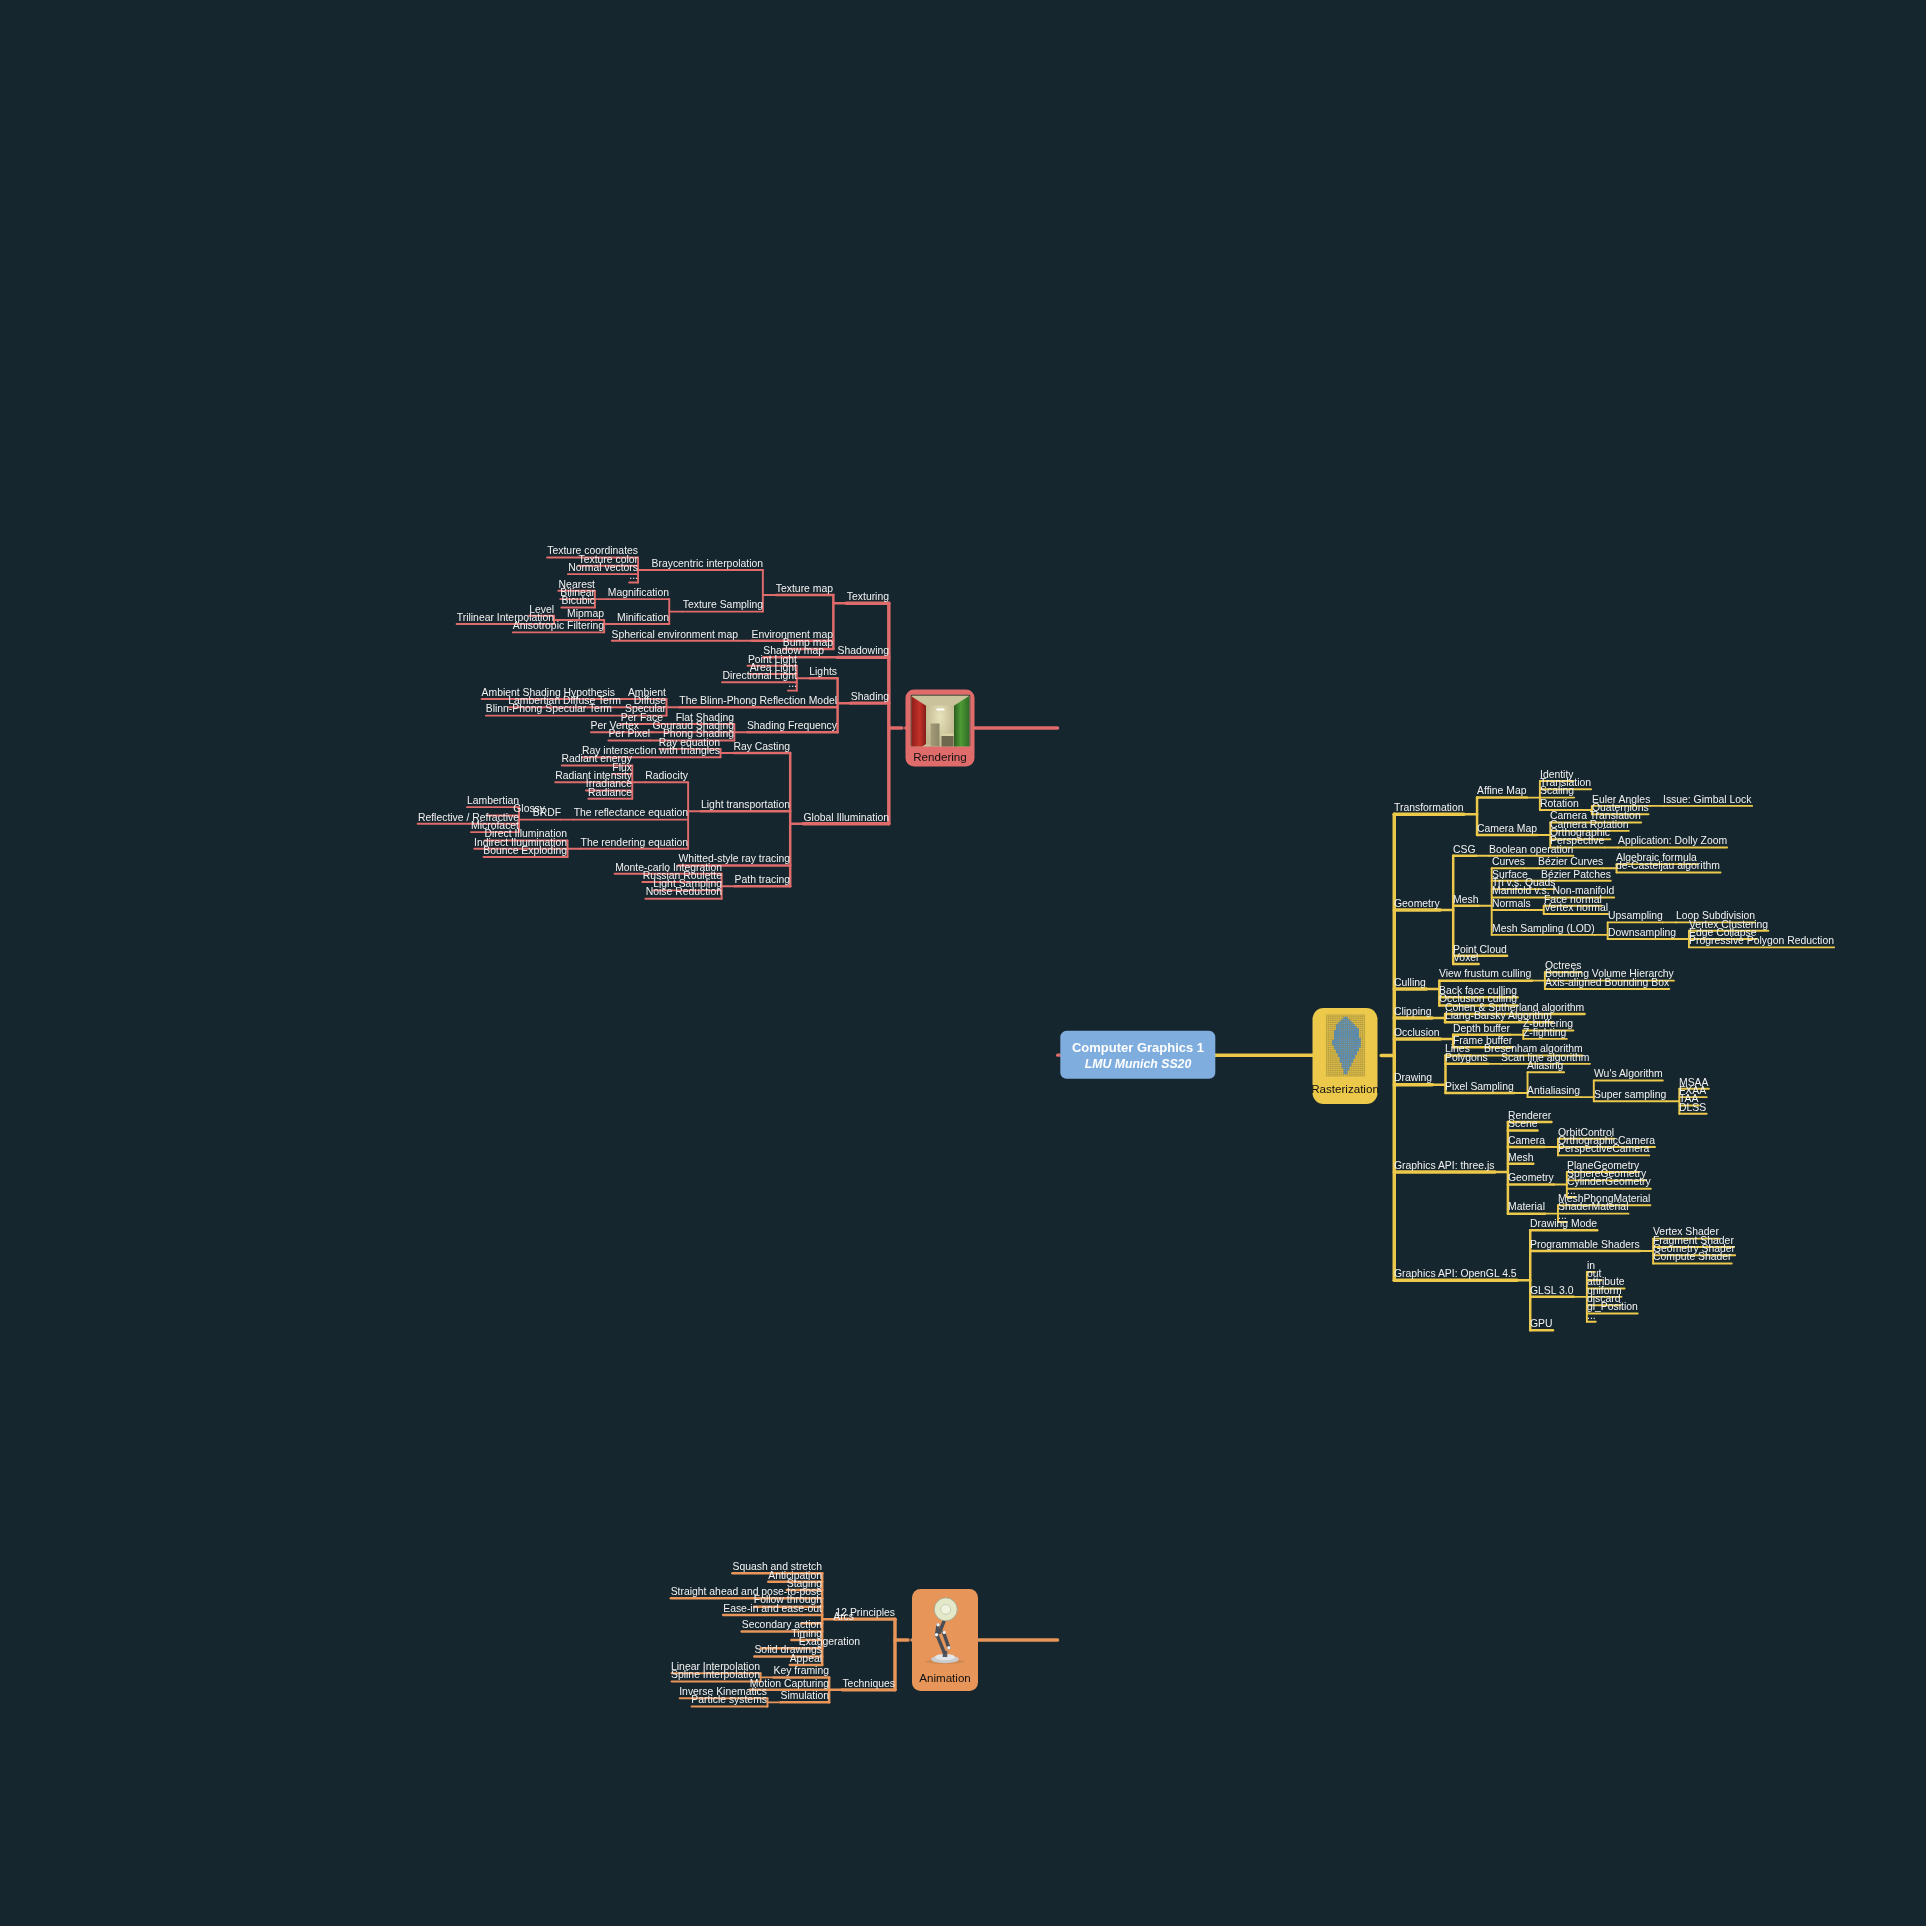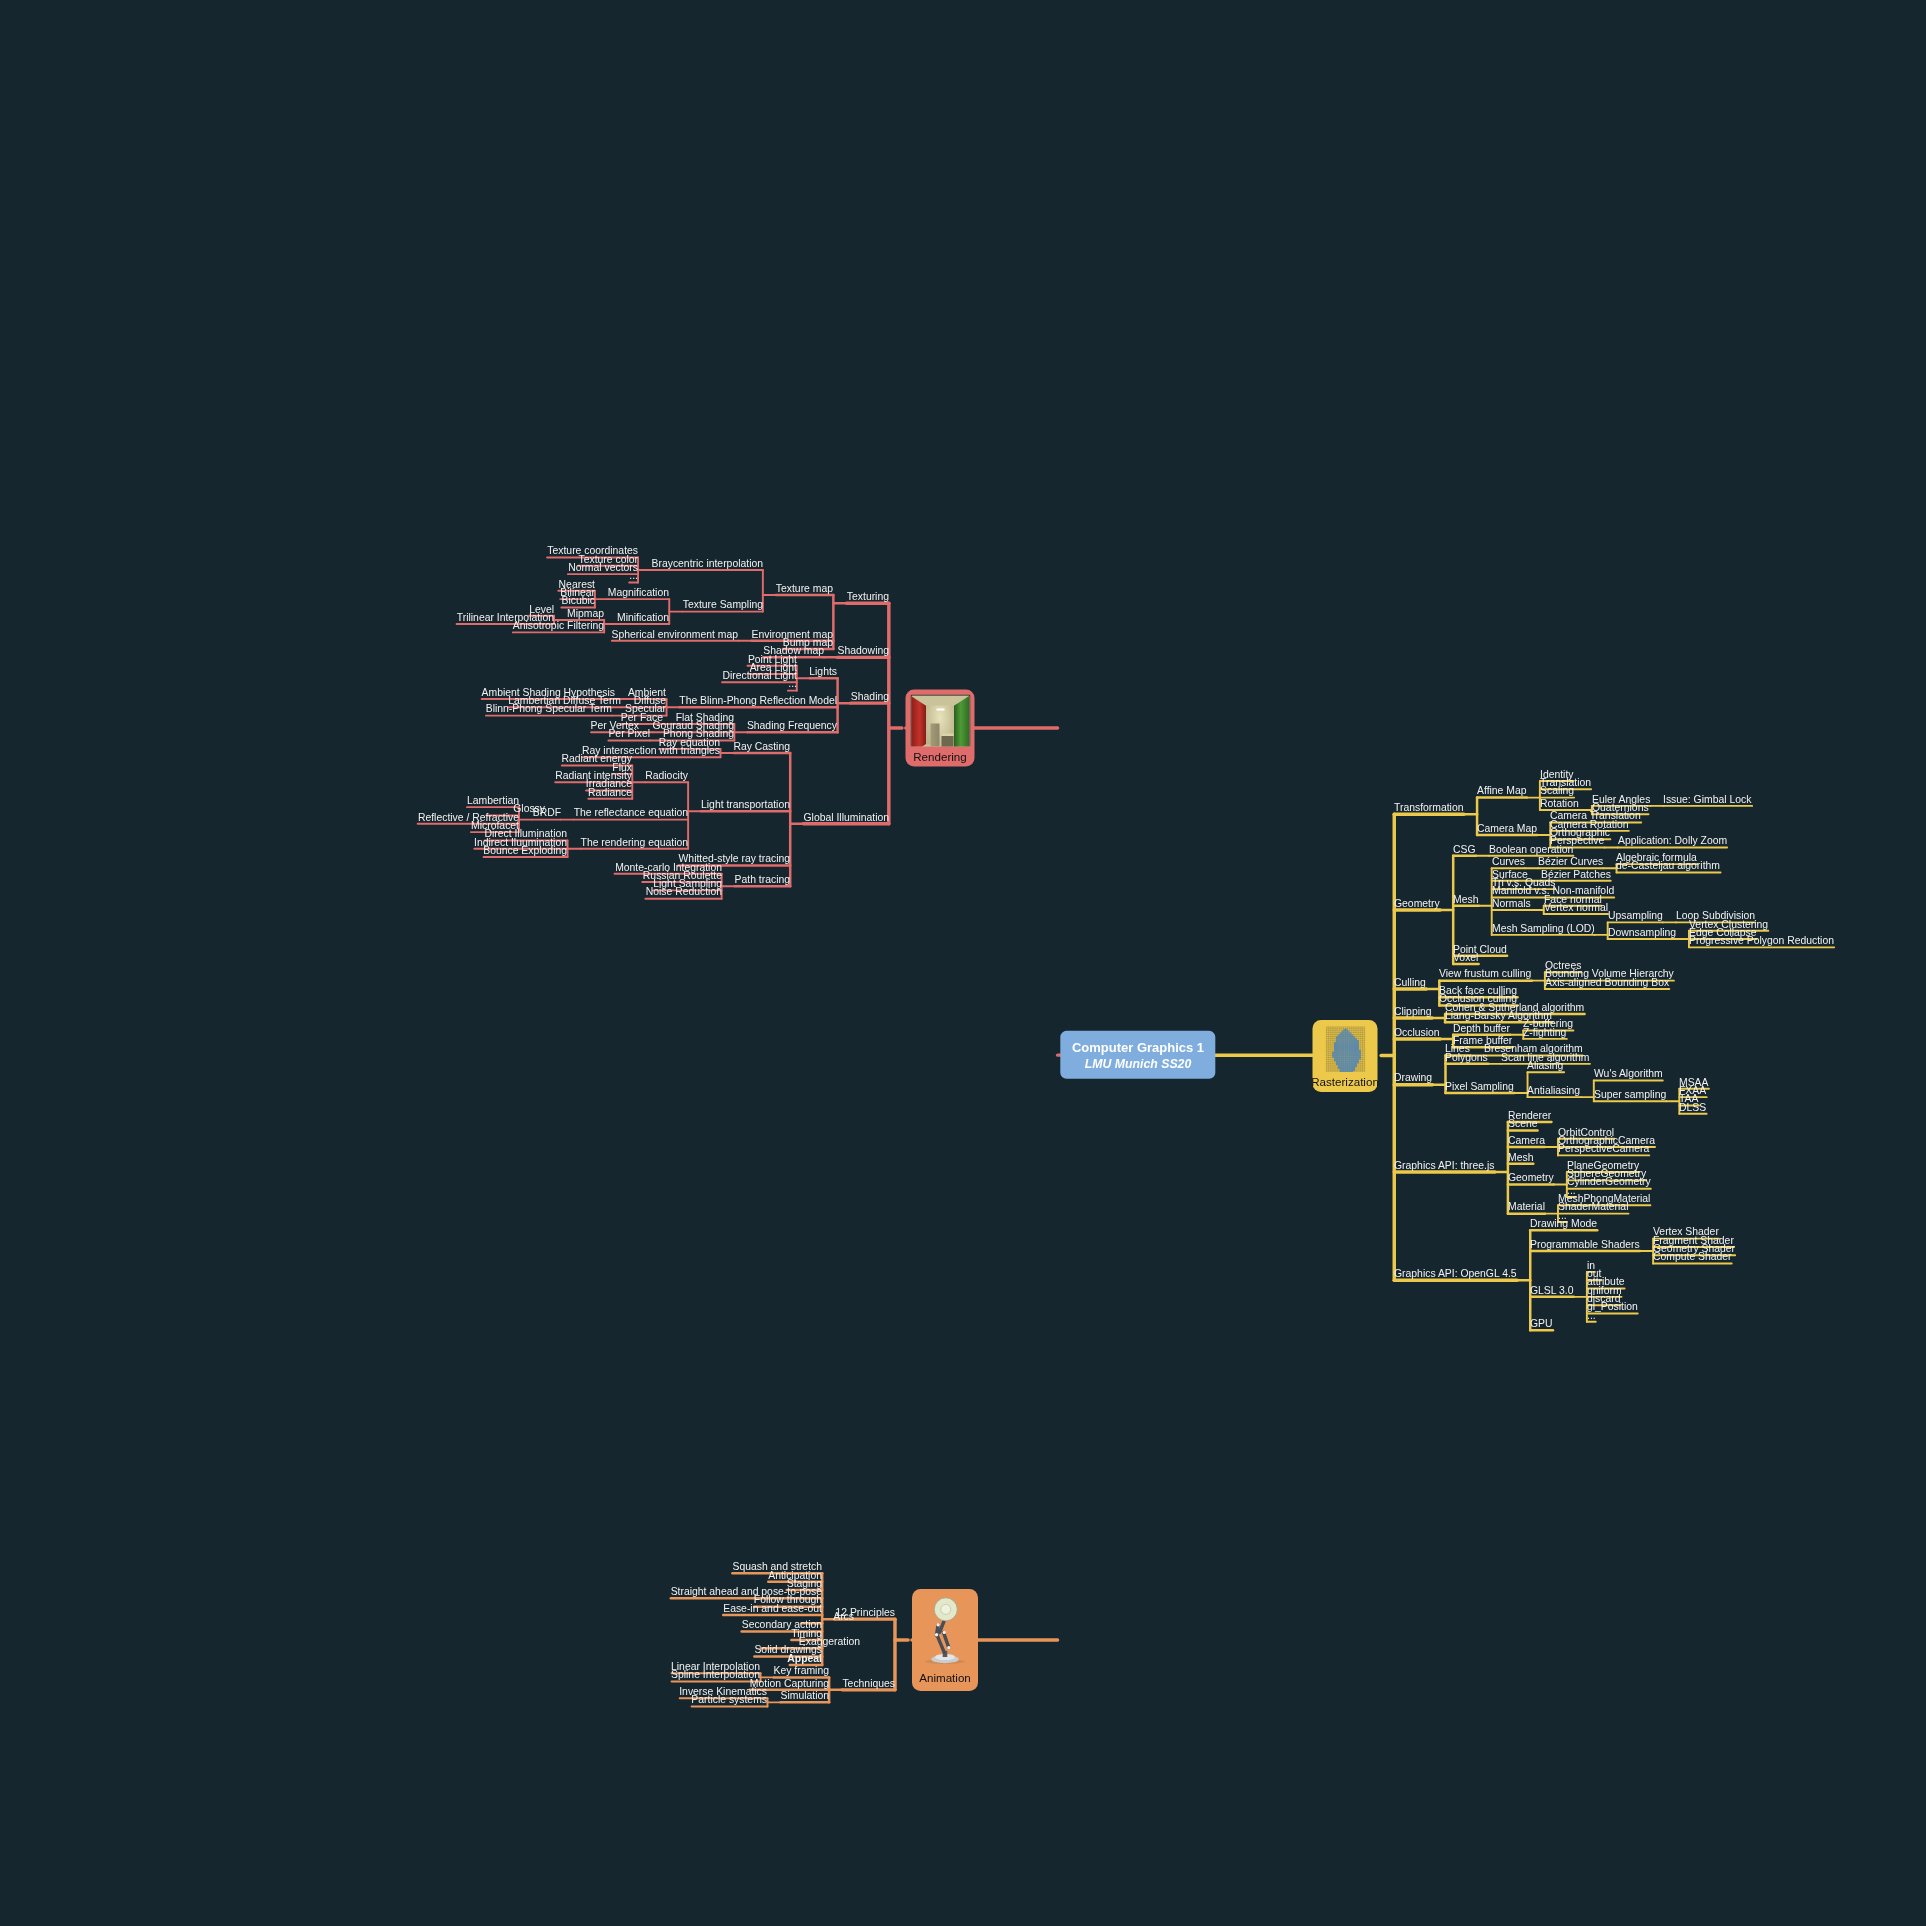--- a/index.html
+++ b/index.html
@@ -373,21 +373,21 @@
           <div class="cb-b"></div>
           <div class="cb-l"></div>
           <div class="cb-r"></div>
           <div class="cb-lamp"></div>
           <div class="cb-tall"></div>
           <div class="cb-short"></div>
         </div>
       </div>
       <div class="cap">Rendering</div>
     </div>
-    <div class="bigbox" style="left: 1345px; top: 1056px; width: 65px; height: 72px; background: rgb(236, 201, 75); padding: 5.4px 0px 3.9px;">
+    <div class="bigbox" style="left: 1345px; top: 1056px; width: 65px; height: 96px; background: rgb(236, 201, 75); padding: 5.4px 0px 3.9px; border-radius: 11px;">
       <div class="art"><svg width="50" height="65" viewBox="0 0 26 34">
           <rect x="12" y="2" width="1" height="1" fill="#5b9bd5"></rect>
           <rect x="13" y="2" width="1" height="1" fill="#5b9bd5"></rect>
           <rect x="11" y="3" width="1" height="1" fill="#5b9bd5"></rect>
           <rect x="12" y="3" width="1" height="1" fill="#5b9bd5"></rect>
           <rect x="13" y="3" width="1" height="1" fill="#5b9bd5"></rect>
           <rect x="14" y="3" width="1" height="1" fill="#5b9bd5"></rect>
           <rect x="10" y="4" width="1" height="1" fill="#5b9bd5"></rect>
           <rect x="11" y="4" width="1" height="1" fill="#5b9bd5"></rect>
           <rect x="12" y="4" width="1" height="1" fill="#5b9bd5"></rect>
@@ -914,21 +914,21 @@
     <div class="node left" style="left: 822px; top: 1581px;">Anticipation</div>
     <div class="node left" style="left: 822px; top: 1589px;">Staging</div>
     <div class="node left" style="left: 822px; top: 1597px;">Straight ahead and pose-to-pose</div>
     <div class="node left" style="left: 822px; top: 1605px;">Follow through</div>
     <div class="node left" style="left: 822px; top: 1614px;">Ease-in and ease-out</div>
     <div class="node left" style="left: 822px; top: 1622px; margin-left: 32px;">Arcs</div>
     <div class="node left" style="left: 822px; top: 1630px;">Secondary action</div>
     <div class="node left" style="left: 822px; top: 1639px;">Timing</div>
     <div class="node left" style="left: 860px; top: 1647px;">Exaggeration</div>
     <div class="node left" style="left: 822px; top: 1655px;">Solid drawings</div>
-    <div class="node left" style="left: 822px; top: 1664px; font-weight: bold;">Appeal</div>
+    <div class="node left" style="left: 822px; top: 1664px;">Appeal</div>
     <div class="node left" style="left: 895px; top: 1689px;">Techniques</div>
     <div class="node left" style="left: 829px; top: 1676px;">Key framing</div>
     <div class="node left" style="left: 760px; top: 1672px;">Linear Interpolation</div>
     <div class="node left" style="left: 760px; top: 1680px;">Spline Interpolation</div>
     <div class="node left" style="left: 829px; top: 1689px;">Motion Capturing</div>
     <div class="node left" style="left: 829px; top: 1701px;">Simulation</div>
     <div class="node left" style="left: 767px; top: 1697px;">Inverse Kinematics</div>
     <div class="node left" style="left: 767px; top: 1705px;">Particle systems</div>
   </div>
 

